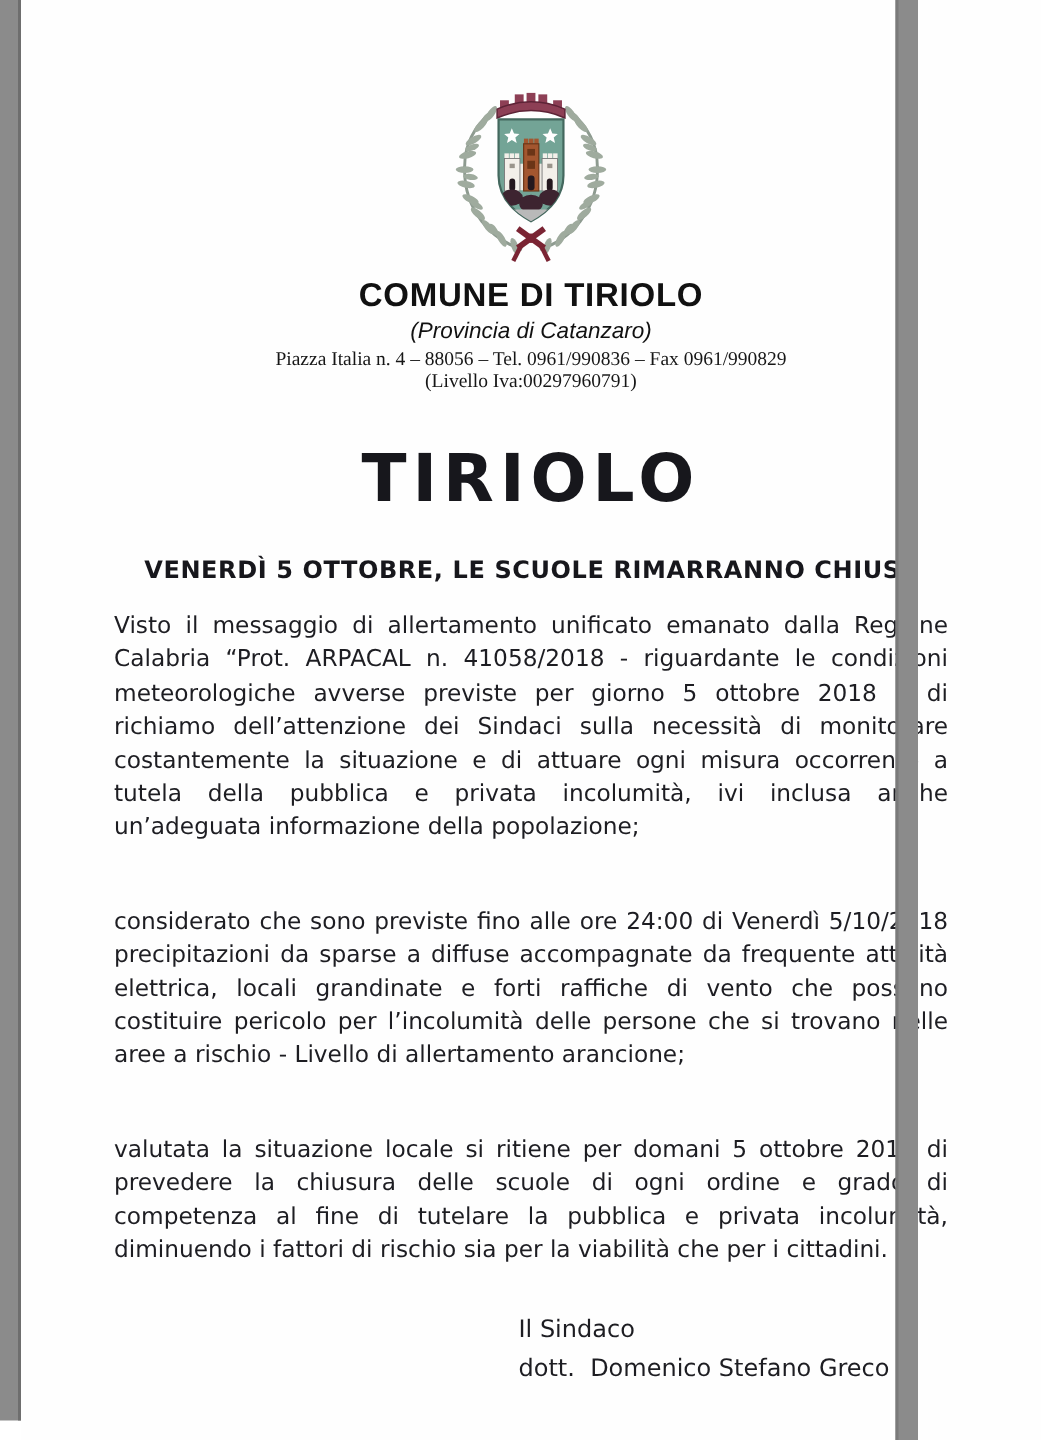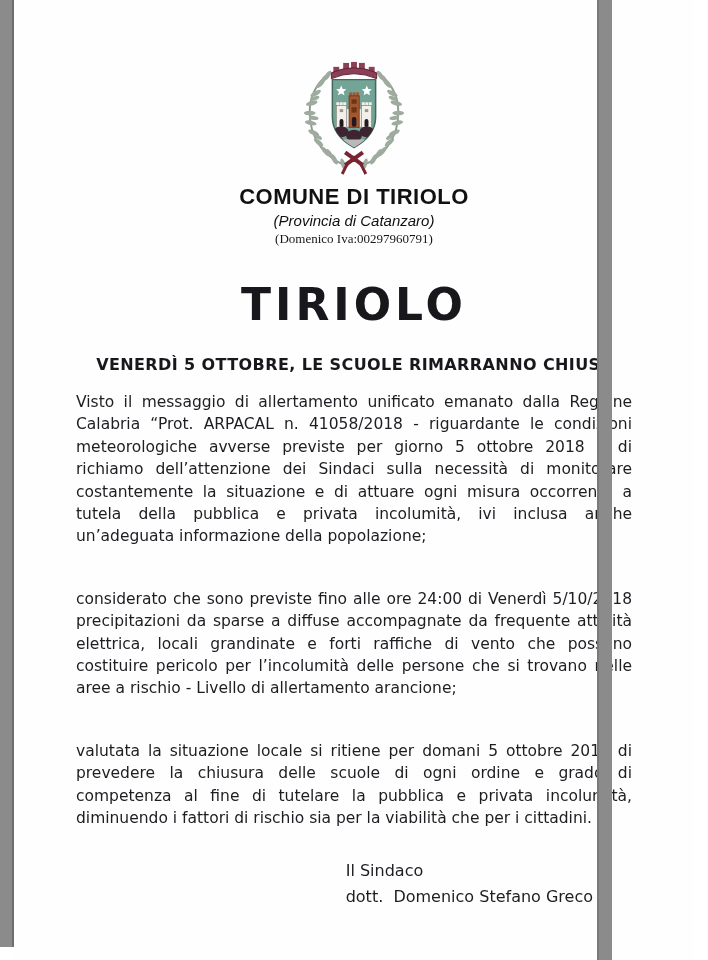--- a/index.html
+++ b/index.html
@@ -201,21 +201,22 @@
           <path d="M51,100 L69,113"></path>
           <path d="M69,100 L51,113"></path>
           <path d="M53,112 L48,122" stroke-width="3"></path>
           <path d="M67,112 L72,122" stroke-width="3"></path>
         </g>
         <circle cx="60" cy="106.5" r="3.2" fill="#7a2433"></circle>
       </svg>
 
       <div class="muni">COMUNE DI TIRIOLO</div>
       <div class="prov">(Provincia di Catanzaro)</div>
-      <div class="vat">(Domenico Iva:00297960791)</div>
+      <div class="addr">Piazza Italia n. 4 – 88056 – Tel. 0961/990836 – Fax 0961/990829</div>
+      <div class="vat">(Livello Iva:00297960791)</div>
     </header>
 
     <h1 class="title">TIRIOLO</h1>
 
     <h2 class="subtitle">VENERDÌ 5 OTTOBRE, LE SCUOLE RIMARRANNO CHIUSE</h2>
 
     <p class="body-par">Visto il messaggio di allertamento unificato emanato dalla Regione Calabria “Prot. ARPACAL n. 41058/2018 - riguardante le condizioni meteorologiche avverse previste per giorno 5 ottobre 2018 e di richiamo dell’attenzione dei Sindaci sulla necessità di monitorare costantemente la situazione e di attuare ogni misura occorrente a tutela della pubblica e privata incolumità, ivi inclusa anche un’adeguata informazione della popolazione;</p>
 
     <p class="body-par">considerato che sono previste fino alle ore 24:00 di Venerdì 5/10/2018 precipitazioni da sparse a diffuse accompagnate da frequente attività elettrica, locali grandinate e forti raffiche di vento che possono costituire pericolo per l’incolumità delle persone che si trovano nelle aree a rischio - Livello di allertamento  arancione;</p>
 

